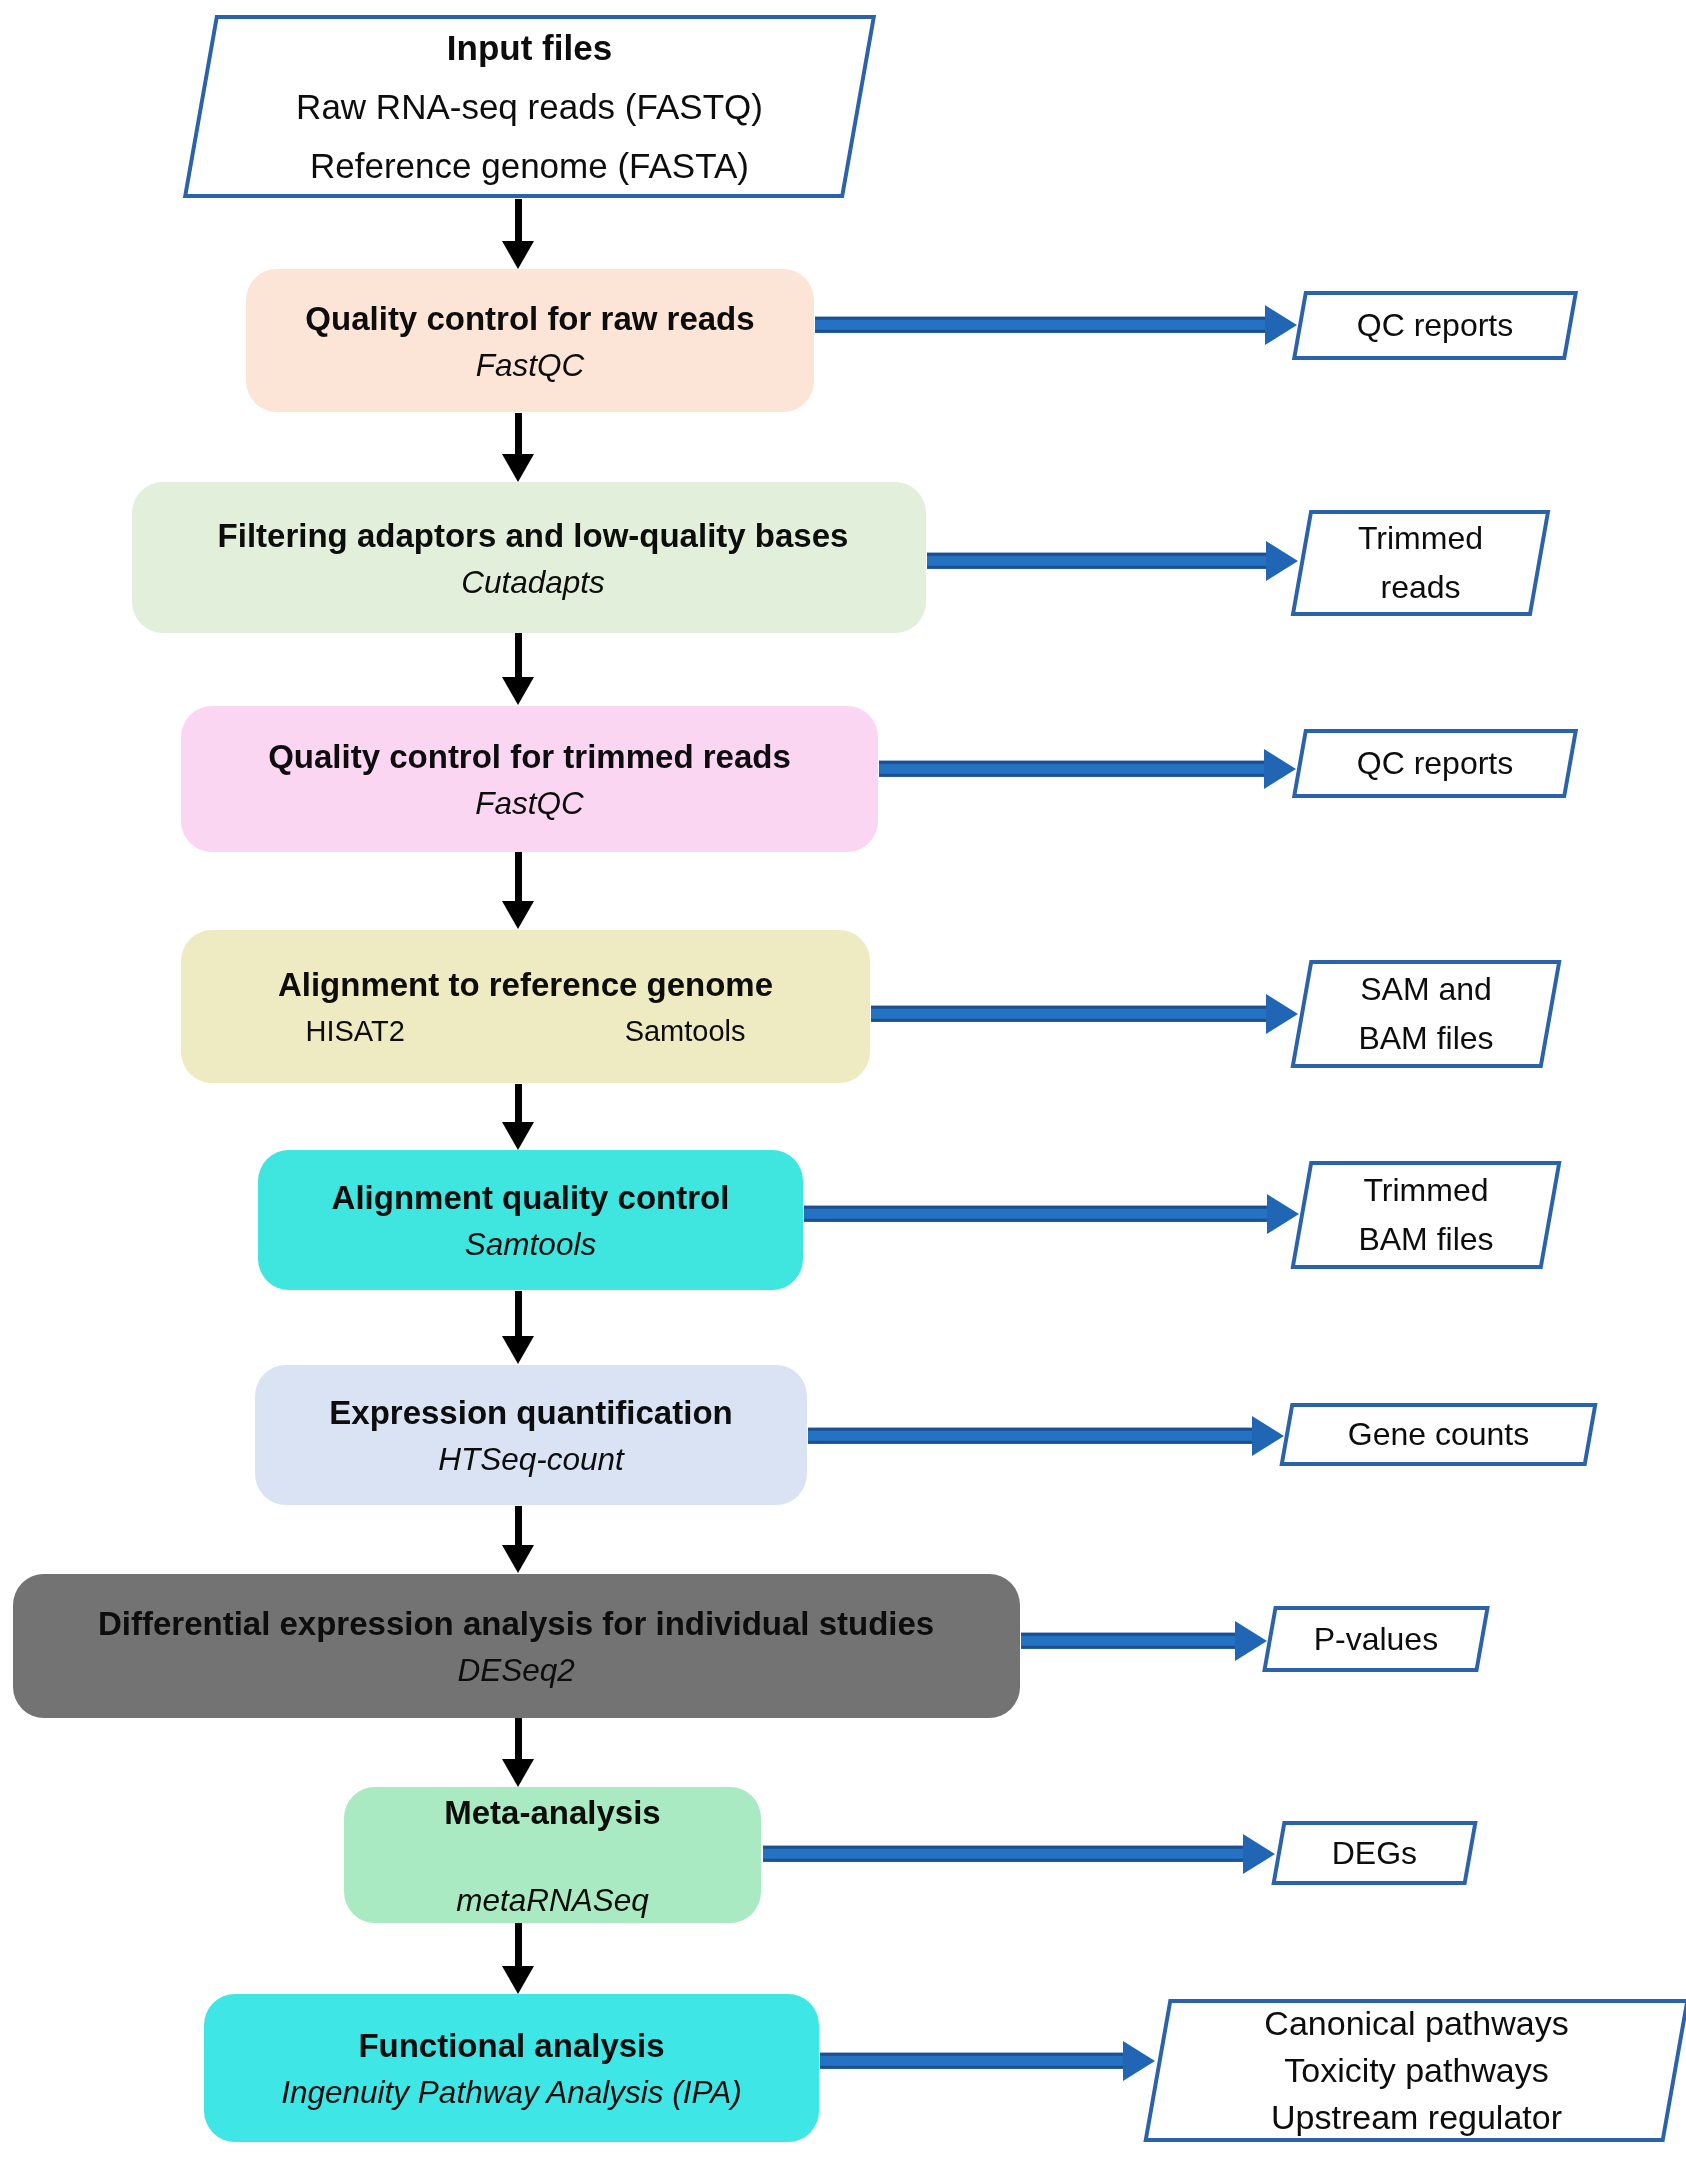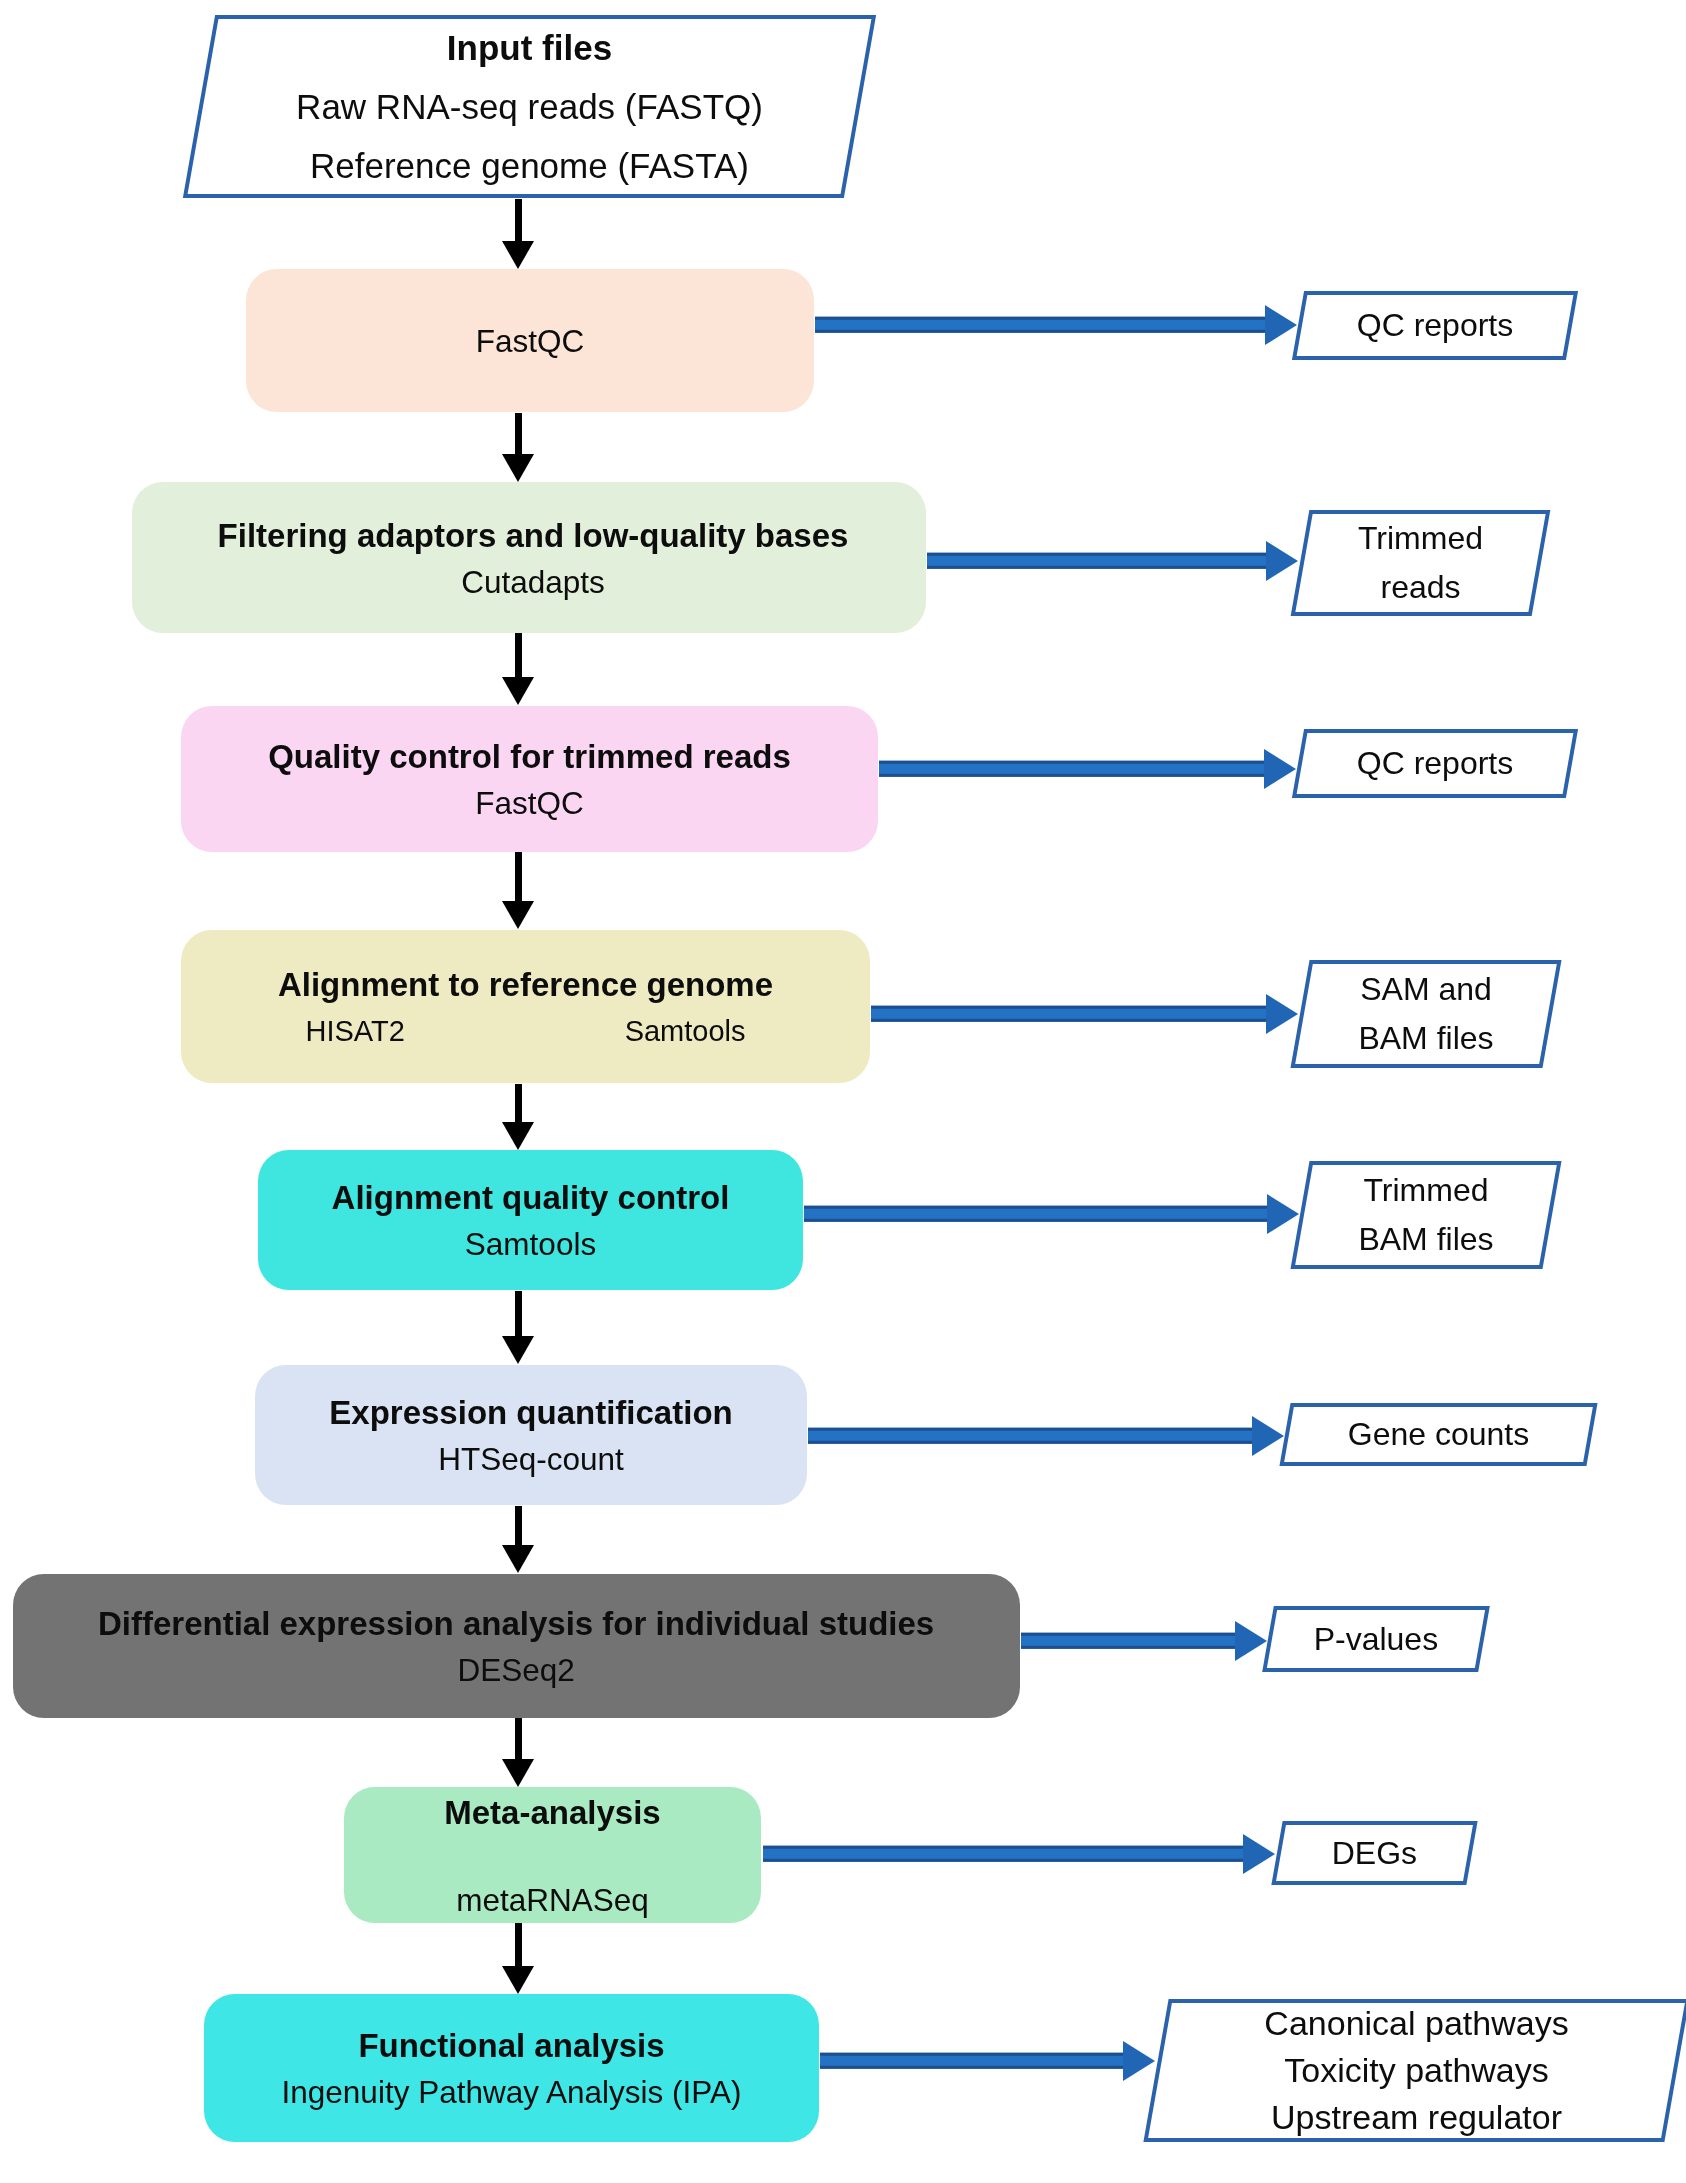--- a/index.html
+++ b/index.html
@@ -33,21 +33,21 @@
   .process{
     position:absolute;
     border-radius:31px;
     display:flex;flex-direction:column;
     align-items:center;justify-content:center;
     gap:7px;
     box-sizing:border-box;
     text-align:center;
   }
   .p-title{font-size:33px;font-weight:700;line-height:41px;white-space:nowrap;}
-  .p-tool{font-size:31.5px;line-height:38px;white-space:nowrap;}
+  .p-tool{font-size:31.5px;line-height:38px;white-space:nowrap;font-style:italic;}
   .p-tools{display:flex;width:72%;justify-content:space-between;padding:0 28px;box-sizing:border-box;}
   .p-tools span{font-size:29px;line-height:38px;}
   
   .varrow{
     position:absolute;width:32px;
     display:flex;flex-direction:column;align-items:center;
   }
   .varrow .shaft{width:7px;flex:1;background:#000;}
   .varrow .head{
     width:0;height:0;
@@ -85,20 +85,21 @@
       <div class="line">Reference genome (FASTA)</div>
     </div>
   </div>
 
   <div class="varrow" style="left:502px;top:199px;height:70px;">
     <div class="shaft"></div>
     <div class="head"></div>
   </div>
 
   <div class="process" style="left: 246px; top: 269px; width: 568px; height: 143px; background: rgb(252, 228, 214);">
+    <div class="p-title">Quality control for raw reads</div>
     <div class="p-tool">FastQC</div>
   </div>
   <div class="harrow" style="left:815px;top:302px;width:482px;">
     <div class="shaft"></div>
     <div class="head"></div>
   </div>
   <div class="para" style="left:1298px;top:291px;width:274px;height:69px;">
     <div class="inner">
         <div class="line">QC reports</div>
       </div>

